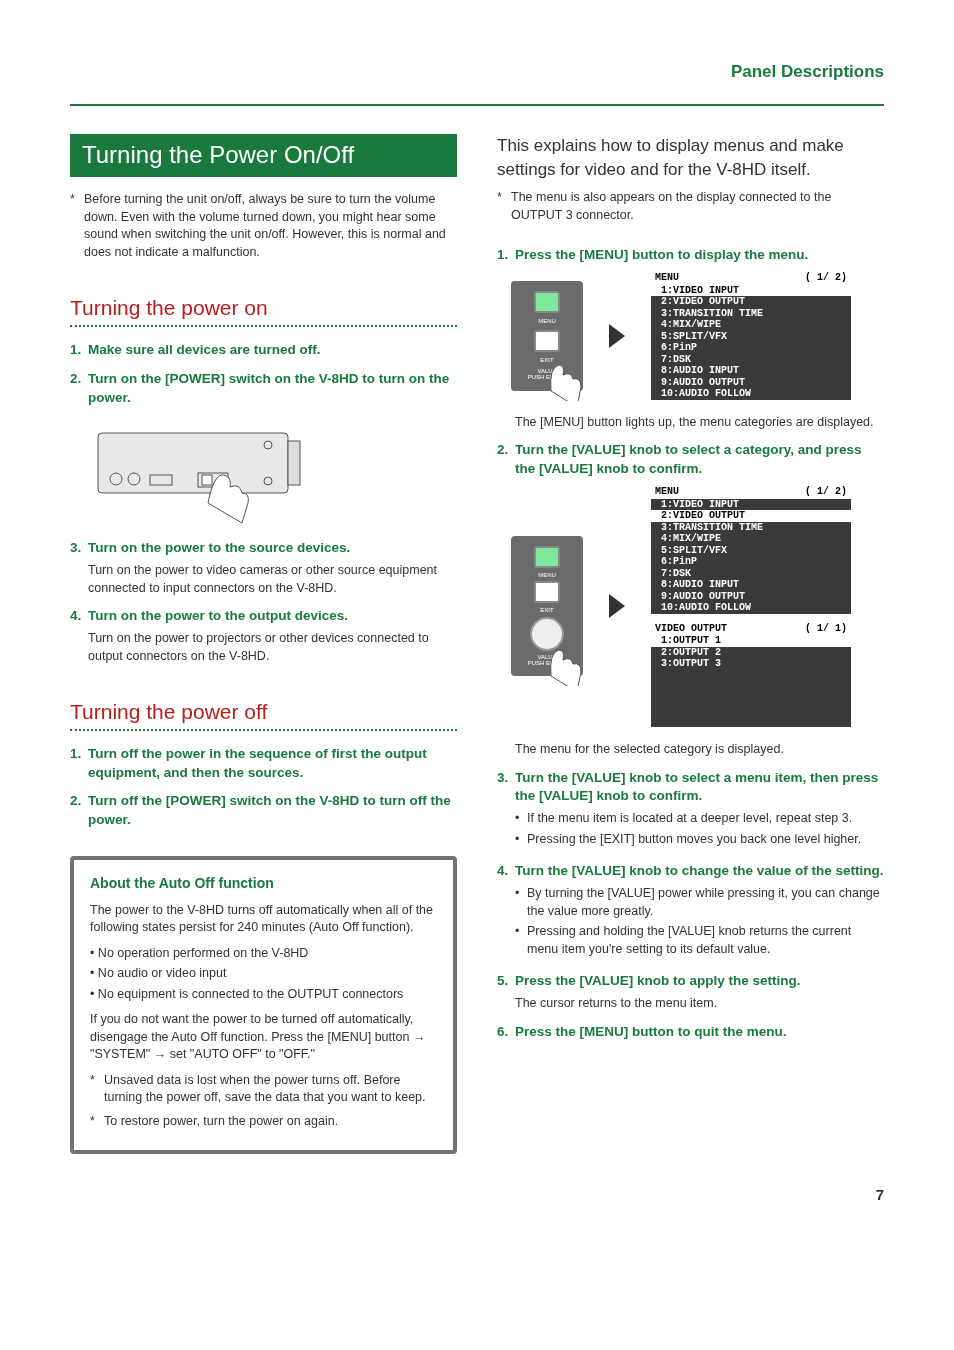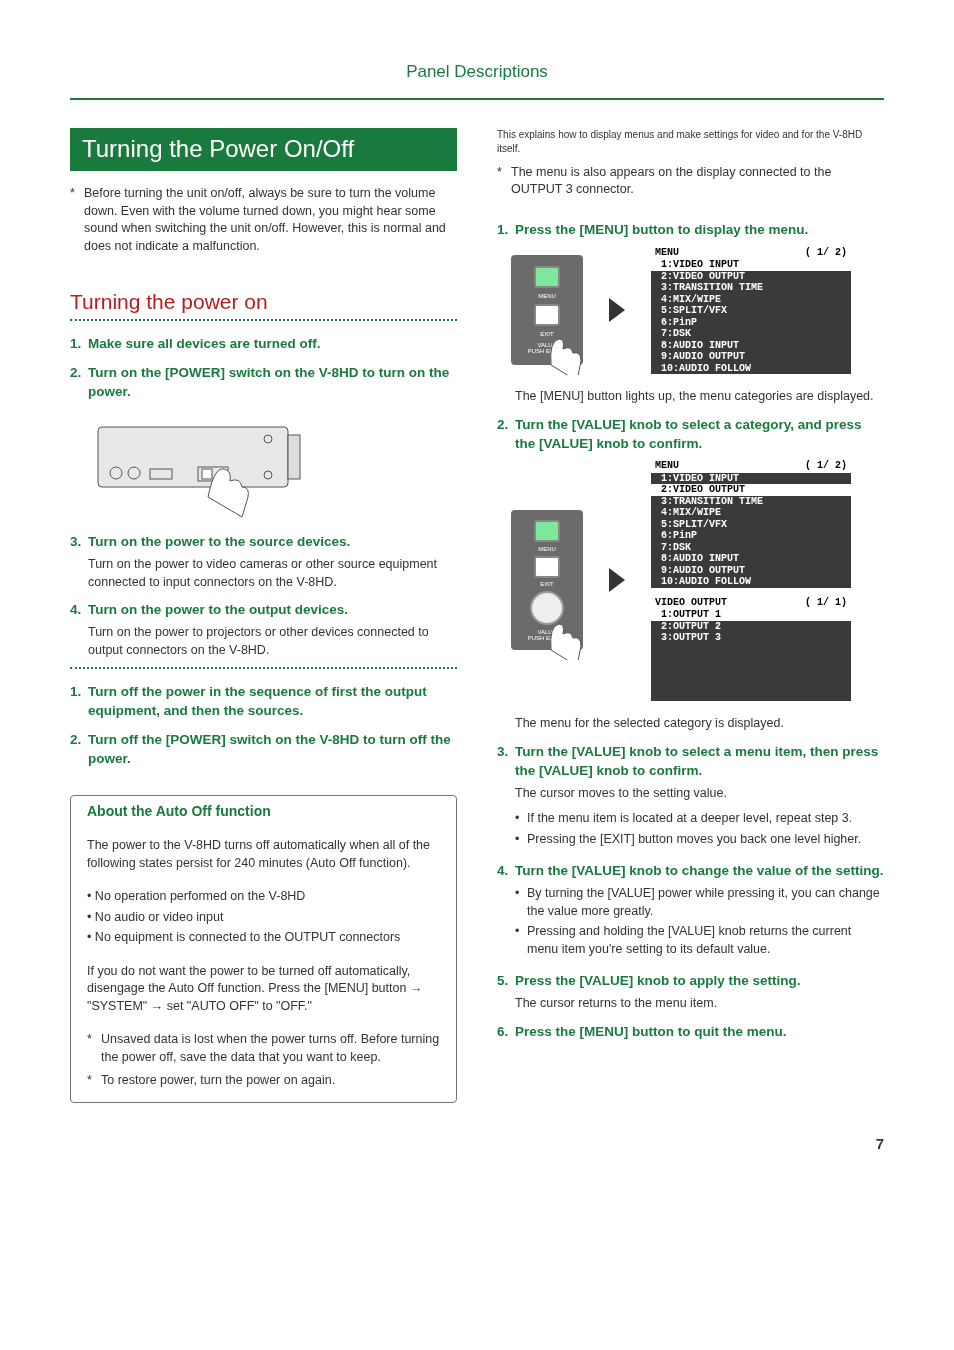--- a/index.html
+++ b/index.html
@@ -9,24 +9,25 @@
     color: #333;
     background: #fff;
     width: 954px;
     margin: 0 auto;
     padding: 60px 70px 40px 70px;
     line-height: 1.4;
   }
   .header-line {
     border-bottom: 2px solid #1a7a3e;
     margin-bottom: 28px;
-    padding-bottom: 14px;
-    text-align: center;
+    padding-bottom: 20px;
+    text-align: right;
     font-size: 17px;
     color: #1a7a3e;
+    font-weight: bold;
   }
   .cols { display: flex; gap: 40px; }
   .col { flex: 1; min-width: 0; }
   h1.banner {
     background: #1a7a3e;
     color: #fff;
     font-weight: 400;
     font-size: 24px;
     padding: 4px 12px 6px 12px;
     margin-bottom: 14px;
@@ -61,21 +62,21 @@
     font-weight: 700;
     font-size: 13.5px;
   }
   .step-desc {
     margin-left: 18px;
     font-size: 12.5px;
     margin-bottom: 8px;
   }
   .bullet { display:flex; margin:3px 0 3px 18px; font-size:12.5px;}
   .bullet .dot{ width:12px; flex-shrink:0;}
-  .intro { font-size: 10px; margin-bottom: 8px; }
+  .intro { font-size: 17px; margin-bottom: 8px; }
   .img-ph {
     border: none;
     margin: 8px 0 14px 18px;
     position: relative;
   }
   
   .device-box {
     width: 230px; height: 110px;
     position:relative;
   }
@@ -98,33 +99,33 @@
   }
   .menu-screen {
     width:200px; background:#3a3a3a; color:#fff; font-family:"Courier New",monospace;
     font-size:10px; line-height:1.15; padding:0; font-weight:700;
   }
   .menu-screen .titlebar{ background:#fff; color:#000; padding:1px 4px; display:flex; justify-content:space-between;}
   .menu-screen .row{ padding:0 4px; white-space:pre;}
   .menu-screen .hl{ background:#fff; color:#000;}
   .stack { display:flex; flex-direction:column; gap:8px;}
   .info-box {
-    border:1px solid #737373;
+    border:4px solid #737373;
     border-radius:4px;
-    padding:6px 16px;
+    padding:14px 16px;
     margin-top:26px;
     font-size:12.5px;
   }
   .info-box h3{
     color:#1a7a3e;
     font-size:14px;
     font-weight:700;
     margin-bottom:8px;
   }
-  .info-box p{ margin:16px 0;}
+  .info-box p{ margin:8px 0;}
   .info-box .b{ margin:3px 0; }
   .footer{ text-align:right; font-weight:700; font-size:15px; margin-top:30px;}
   .hand-svg{ position:absolute; right:-10px; bottom:-10px; width:60px; height:60px;}
 </style>
 </head>
 <body>
 
 <div class="header-line">
   <span>Panel Descriptions</span>
 </div>
@@ -172,20 +173,21 @@
       <span class="txt">Turn on the power to the source devices.</span>
     </div>
     <div class="step-desc">Turn on the power to video cameras or other source equipment connected to input connectors on the V-8HD.</div>
 
     <div class="step">
       <span class="num">4.</span>
       <span class="txt">Turn on the power to the output devices.</span>
     </div>
     <div class="step-desc">Turn on the power to projectors or other devices connected to output connectors on the V-8HD.</div>
 
+    <h2 class="sub">Turning the power off</h2>
     <div class="dotted"></div>
 
     <div class="step">
       <span class="num">1.</span>
       <span class="txt">Turn off the power in the sequence of first the output equipment, and then the sources.</span>
     </div>
     <div class="step">
       <span class="num">2.</span>
       <span class="txt">Turn off the [POWER] switch on the V-8HD to turn off the power.</span>
     </div>
@@ -301,21 +303,20 @@
             <div class="row"> </div>
           </div>
       </div>
     </div>
     <div class="step-desc">The menu for the selected category is displayed.</div>
 
     <div class="step">
       <span class="num">3.</span>
       <span class="txt">Turn the [VALUE] knob to select a menu item, then press the [VALUE] knob to confirm.</span>
     </div>
-    <div class="step-desc">The cursor moves to the setting value.</div>
     <div class="bullet">
         <span class="dot">•</span>
         <span>If the menu item is located at a deeper level, repeat step 3.</span>
       </div>
     <div class="bullet">
         <span class="dot">•</span>
         <span>Pressing the [EXIT] button moves you back one level higher.</span>
       </div>
 
     <div class="step" style="margin-top:14px">

